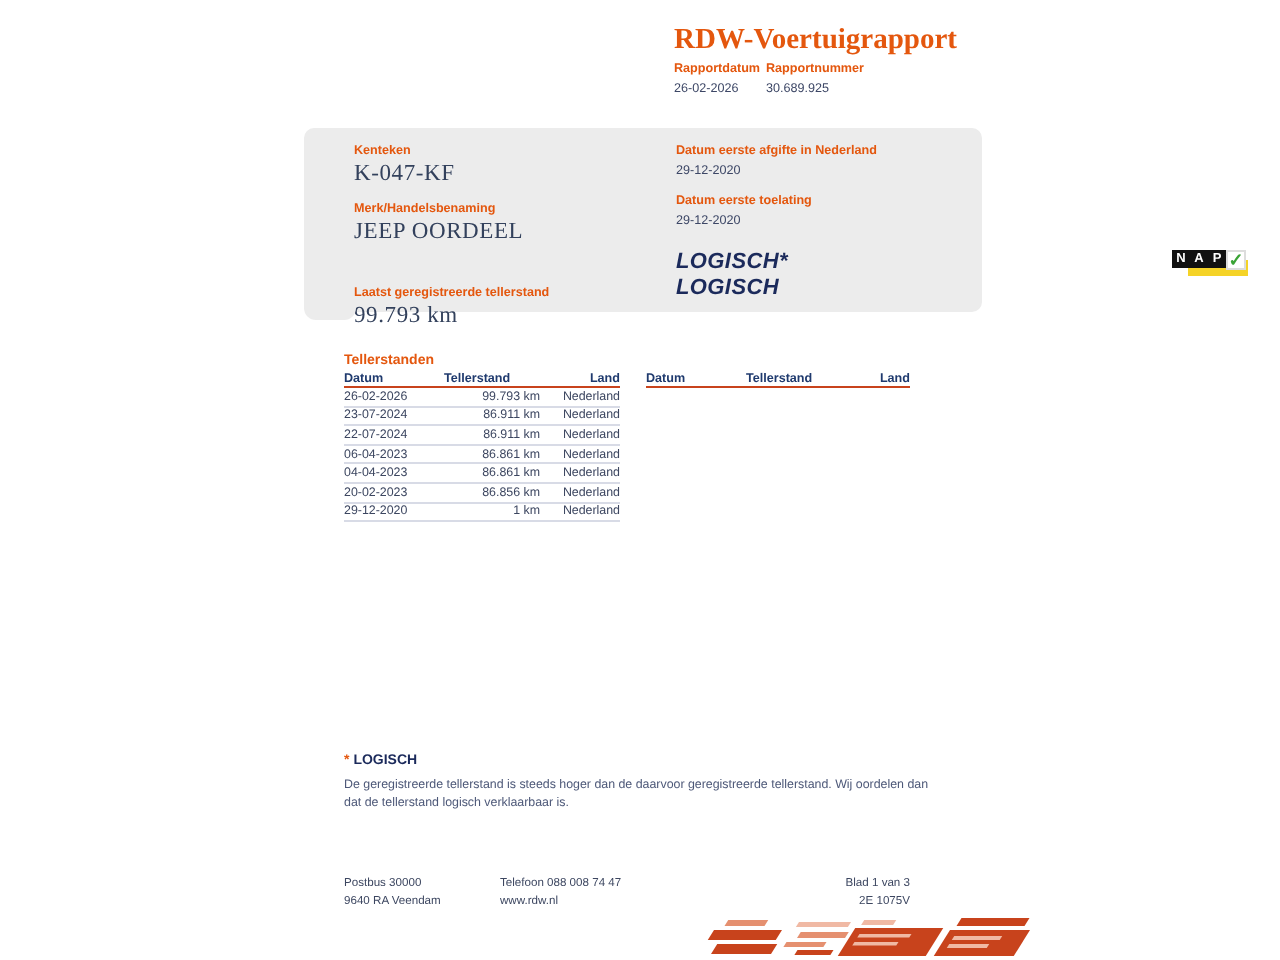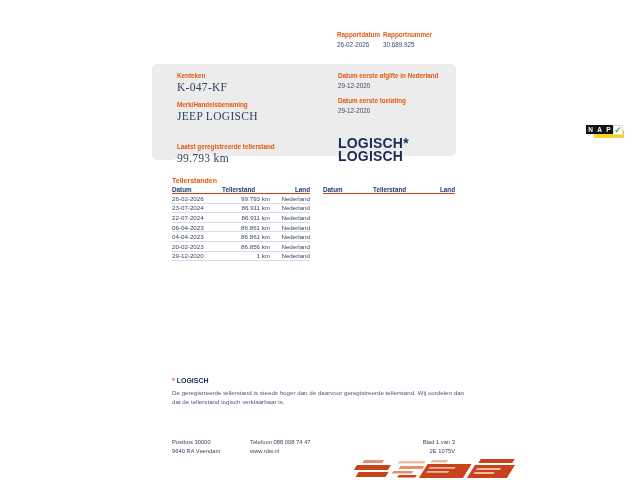--- a/index.html
+++ b/index.html
@@ -13,30 +13,30 @@
   .logo-text { position:absolute; left:50px; top:0px; font-family:"Liberation Serif", serif; font-weight:bold; font-size:19px; color:#23356E; letter-spacing:0.5px; }
 
   .report-title { position:absolute; left:337px; top:12px; font-family:"Liberation Serif", serif; font-weight:bold; font-size:14.5px; color:#E4570E; }
   .meta { position:absolute; top:31px; font-size:6.3px; }
   .meta-date  { left:337px; }
   .meta-num   { left:383px; }
   .meta-label { color:#E4570E; font-weight:bold; display:block; }
   .meta-value { color:#3D4766; display:block; margin-top:3px; }
 
   
-  .vbox { position:absolute; left:152px; top:64px; width:304px; height:92px; background:#ECECEC; border-radius:5px; }
+  .vbox { position:absolute; left:152px; top:64px; width:339px; height:92px; background:#ECECEC; border-radius:5px; }
   .vbox-tab { position:absolute; left:152px; top:150px; width:26px; height:10px; background:#ECECEC; border-radius:0 0 6px 6px; }
   .lbl { color:#E4570E; font-weight:bold; font-size:6.3px; display:block; }
   .serif-val { font-family:"Liberation Serif", serif; color:#33415C; font-size:11.5px; display:block; margin-top:2px; letter-spacing:0.3px; }
   .small-val { color:#3D4766; font-size:6.3px; display:block; margin-top:3px; }
   .v-left  { position:absolute; left:25px; top:8px; width:150px; }
   .v-right { position:absolute; left:186px; top:8px; width:115px; }
   .gap-sm { margin-top:8px; }
   .gap-lg { margin-top:21px; }
-  .oordeel { margin-top:23px; font-size:14px; font-weight:bold; color:#1B2A5B; line-height:13px; letter-spacing:0.2px; }
+  .oordeel { margin-top:11px; font-size:11px; font-weight:bold; color:#1B2A5B; line-height:13px; letter-spacing:0.2px;font-style:italic; }
 
   
   .nap { position:absolute; left:248px; top:53px; width:40px; height:15px; }
   .nap-shadow { position:absolute; left:8px; top:5px; width:30px; height:8px; background:#F5D327; }
   .nap-sq { position:absolute; top:0; width:9px; height:9px; background:#111111; color:#ffffff; font-size:6.5px; font-weight:bold; text-align:center; line-height:9px; }
   .nap-check { position:absolute; top:0; left:27px; width:10px; height:10px; background:#ffffff; border:1px solid #dddddd; color:#3AA335; font-size:9px; font-weight:bold; line-height:9px; text-align:center; }
 
   
   .section-head { position:absolute; left:172px; top:177px; font-size:7px; font-weight:bold; color:#E4570E; }
   .mtable { position:absolute; top:186px; }
@@ -64,36 +64,37 @@
 
   
   .deco { position:absolute; left:348px; top:457px; width:195px; height:23px; }
 </style>
 </head>
 <body>
 
 <div class="page">
 
 
+  <div class="report-title">RDW-Voertuigrapport</div>
 
   <div class="meta meta-date">
     <span class="meta-label">Rapportdatum</span>
     <span class="meta-value">26-02-2026</span>
   </div>
   <div class="meta meta-num">
     <span class="meta-label">Rapportnummer</span>
     <span class="meta-value">30.689.925</span>
   </div>
 
   <div class="vbox">
     <div class="v-left">
       <span class="lbl">Kenteken</span>
       <span class="serif-val">K-047-KF</span>
       <span class="lbl gap-sm">Merk/Handelsbenaming</span>
-      <span class="serif-val">JEEP LOGISCH</span>
+      <span class="serif-val">JEEP OORDEEL</span>
       <span class="lbl gap-lg">Laatst geregistreerde tellerstand</span>
       <span class="serif-val">99.793 km</span>
     </div>
     <div class="v-right">
       <span class="lbl">Datum eerste afgifte in Nederland</span>
       <span class="small-val">29-12-2020</span>
       <span class="lbl gap-sm">Datum eerste toelating</span>
       <span class="small-val">29-12-2020</span>
       <div class="oordeel">
         <span>LOGISCH*</span><br>

